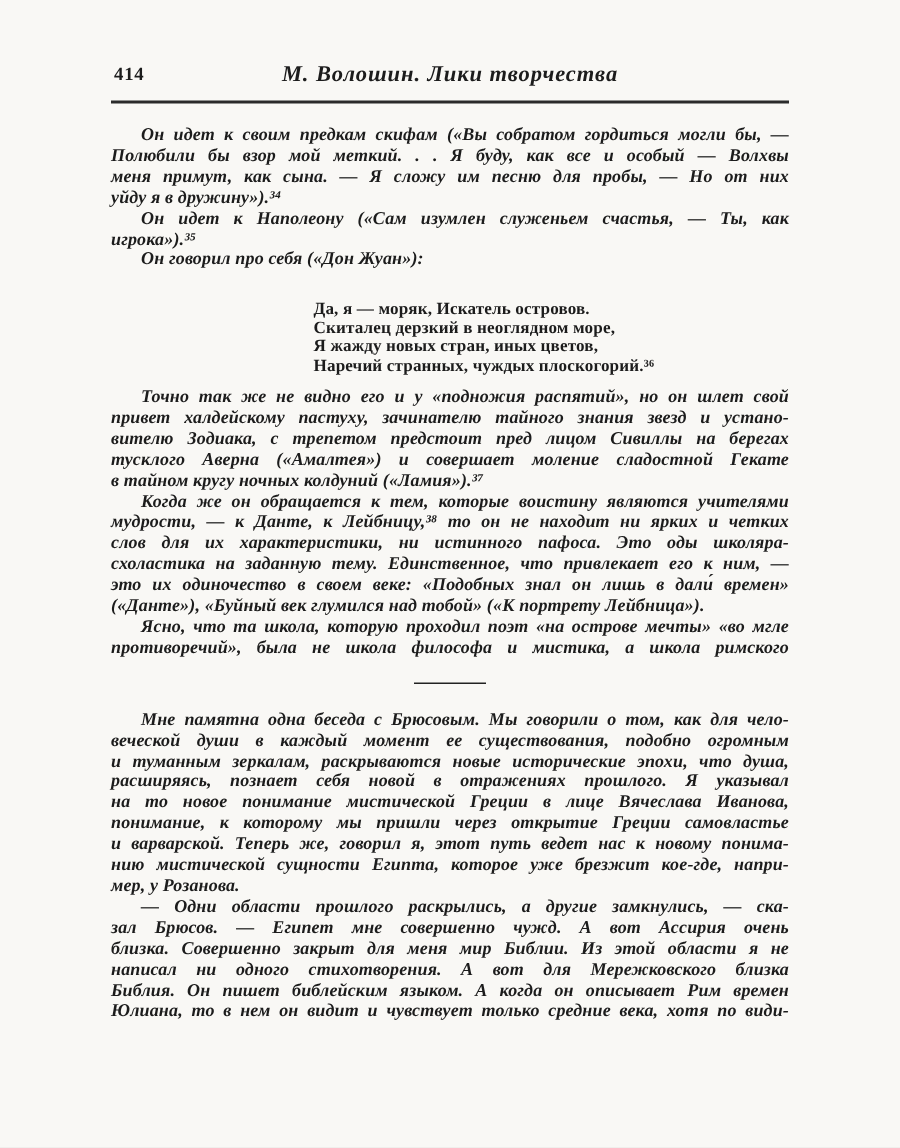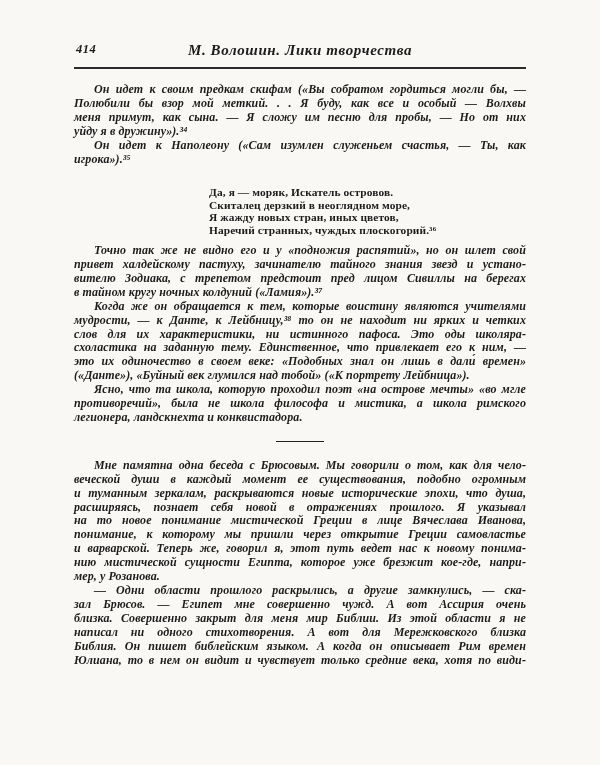--- a/index.html
+++ b/index.html
@@ -8,21 +8,21 @@
   .page {
     position:relative; width:600px; height:765px;
     background:var(--paper);
     font-family:"Liberation Serif","DejaVu Serif",serif;
     font-weight:bold; color:var(--ink); overflow:hidden;
   }
   .content { position:absolute; left:74px; top:42px; width:452px; }
   .header { position:relative; height:16px; }
   .page-num {
     position:absolute; left:2px; top:0;
-    font-style:italic; font-size:12.5px; letter-spacing:0.5px;
+    font-size:12.5px; letter-spacing:0.5px;
   }
   .running-title {
     display:block; text-align:center;
     font-style:italic; font-size:15px; letter-spacing:0.6px;
   }
   .header-rule { border-bottom:2px solid #2b2b2b; margin-top:9px; }
   .text-body { margin-top:14px; font-size:12px; line-height:13.9px; letter-spacing:0.1px; }
   .para .line { text-align:justify; white-space:nowrap;font-style:italic; }
   .para .line.jl { text-align-last:justify; }
   .para .line:first-child { text-indent:20px; }
@@ -50,44 +50,47 @@
           <div class="para">
             <div class="line jl">Он идет к своим предкам скифам («Вы собратом гордиться могли бы, —</div>
             <div class="line jl">Полюбили бы взор мой меткий. . . Я буду, как все и особый — Волхвы</div>
             <div class="line jl">меня примут, как сына. — Я сложу им песню для пробы, — Но от них</div>
             <div class="line">уйду я в дружину»).³⁴</div>
           </div>
           <div class="para">
             <div class="line jl">Он идет к Наполеону («Сам изумлен служеньем счастья, — Ты, как</div>
             <div class="line">игрока»).³⁵</div>
           </div>
+          <div class="para">
+            <div class="line">Он говорил про себя («Дон Жуан»):</div>
+          </div>
           <div class="verse">
             <div class="line">Да, я — моряк, Искатель островов.</div>
             <div class="line">Скиталец дерзкий в неоглядном море,</div>
             <div class="line">Я жажду новых стран, иных цветов,</div>
             <div class="line">Наречий странных, чуждых плоскогорий.³⁶</div>
           </div>
           <div class="para">
             <div class="line jl">Точно так же не видно его и у «подножия распятий», но он шлет свой</div>
             <div class="line jl">привет халдейскому пастуху, зачинателю тайного знания звезд и устано-</div>
             <div class="line jl">вителю Зодиака, с трепетом предстоит пред лицом Сивиллы на берегах</div>
+            <div class="line jl">тусклого Аверна («Амалтея») и совершает моление сладостной Гекате</div>
             <div class="line">в тайном кругу ночных колдуний («Ламия»).³⁷</div>
           </div>
           <div class="para">
             <div class="line jl">Когда же он обращается к тем, которые воистину являются учителями</div>
             <div class="line jl">мудрости, — к Данте, к Лейбницу,³⁸ то он не находит ни ярких и четких</div>
             <div class="line jl">слов для их характеристики, ни истинного пафоса. Это оды школяра-</div>
             <div class="line jl">схоластика на заданную тему. Единственное, что привлекает его к ним, —</div>
             <div class="line jl">это их одиночество в своем веке: «Подобных знал он лишь в дали́ времен»</div>
             <div class="line">(«Данте»), «Буйный век глумился над тобой» («К портрету Лейбница»).</div>
           </div>
           <div class="para">
             <div class="line jl">Ясно, что та школа, которую проходил поэт «на острове мечты» «во мгле</div>
             <div class="line jl">противоречий», была не школа философа и мистика, а школа римского</div>
-            <div class="line">легионера, ландскнехта и конквистадора.</div>
           </div>
         </section>
       <div class="section-divider"></div>
       <section>
           <div class="para">
             <div class="line jl">Мне памятна одна беседа с Брюсовым. Мы говорили о том, как для чело-</div>
             <div class="line jl">веческой души в каждый момент ее существования, подобно огромным</div>
             <div class="line jl">и туманным зеркалам, раскрываются новые исторические эпохи, что душа,</div>
             <div class="line jl">расширяясь, познает себя новой в отражениях прошлого. Я указывал</div>
             <div class="line jl">на то новое понимание мистической Греции в лице Вячеслава Иванова,</div>

